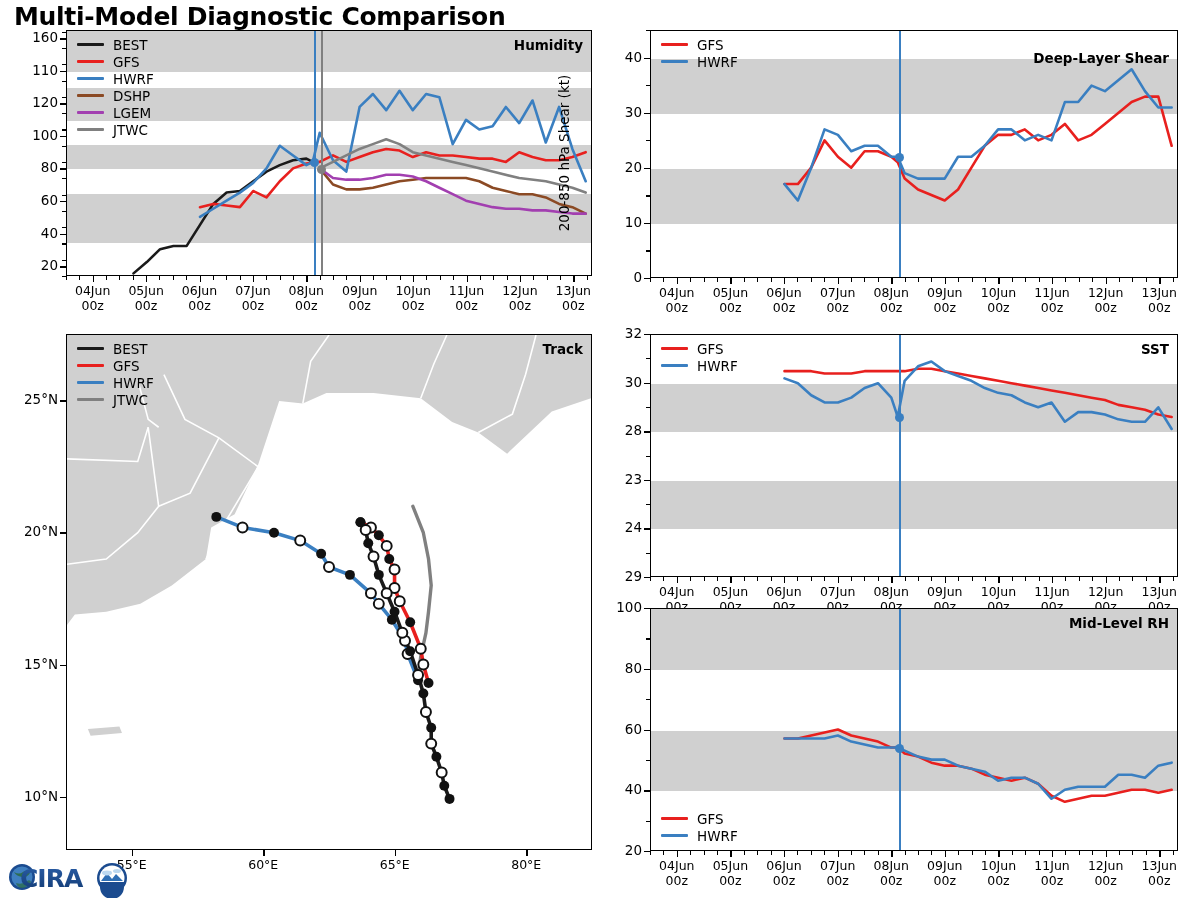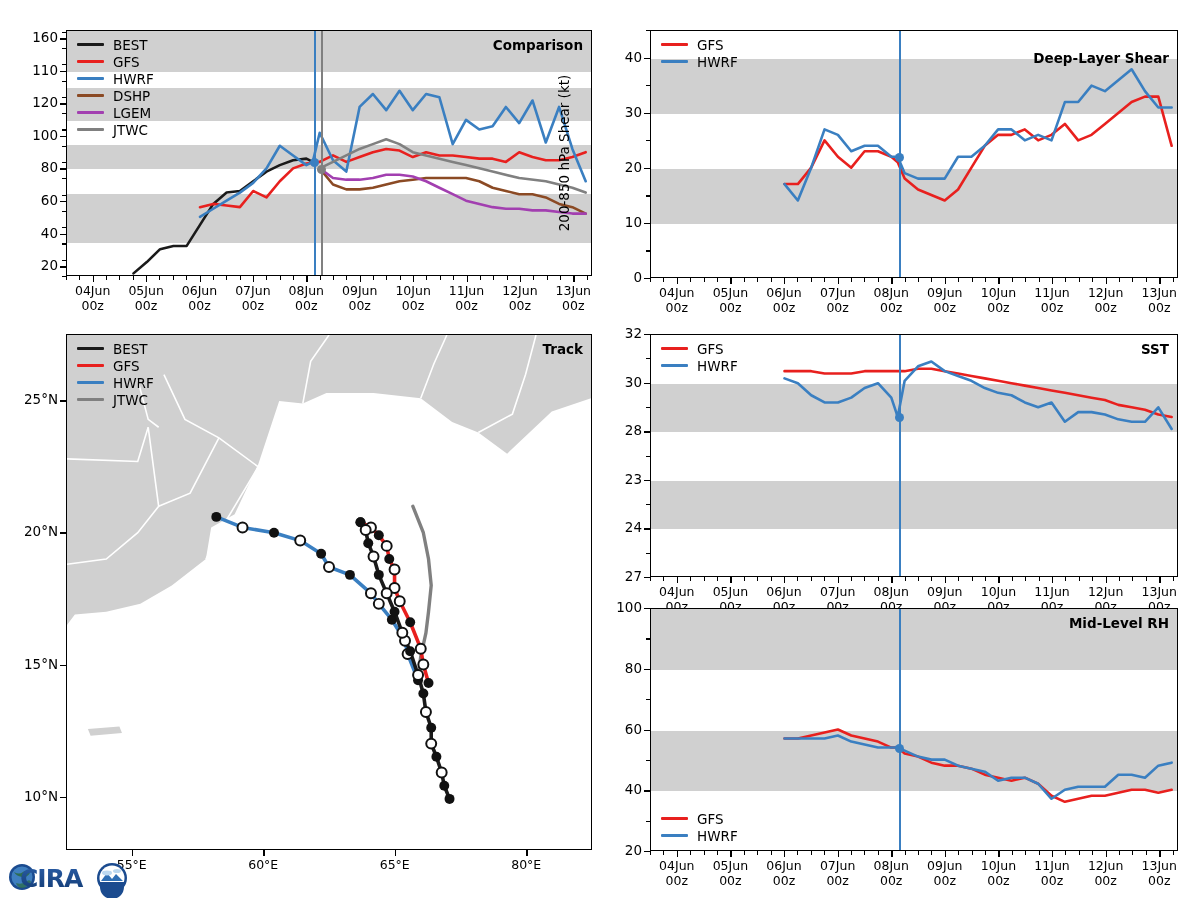--- a/index.html
+++ b/index.html
@@ -82,20 +82,21 @@
 
   .vline { position: absolute; top: 0; bottom: 0; width: 2px; z-index: 5; }
 
   #cira-logo { position: absolute; left: 6px; top: 856px; width: 124px; height: 42px; }
 </style>
 </head>
 <body>
 
 <div id="root">
 
+  <div class="title" id="title-left">Multi-Model Diagnostic Comparison</div>
 
   <div id="panels">
       <div class="plotbox" style="left: 66px; top: 30px; width: 526px; height: 246px;">
         <div class="bandlayer">
           <div class="band" style="top: 162.914px; height: 48.8742px; background: rgb(208, 208, 208);"></div>
           <div class="band" style="top: 114.04px; height: 24.4371px; background: rgb(208, 208, 208);"></div>
           <div class="band" style="top: 57.0199px; height: 32.5828px; background: rgb(208, 208, 208);"></div>
           <div class="band" style="top: 0px; height: 40.7285px; background: rgb(208, 208, 208);"></div>
         </div>
         <svg class="series" viewBox="0 0 526 246" preserveAspectRatio="none">
@@ -103,21 +104,21 @@
           <polyline points="133.50,177.58 146.85,174.32 160.20,175.95 173.55,177.58 186.90,161.28 200.25,167.80 213.60,151.51 226.95,138.48 240.30,133.59 253.65,131.96 267.01,125.44 280.36,131.96 293.71,127.07 307.06,122.19 320.41,118.93 333.76,120.56 347.11,127.07 360.46,122.19 373.81,125.44 387.16,125.44 400.51,127.07 413.86,128.70 427.21,128.70 440.56,131.96 453.91,122.19 467.26,127.07 480.61,130.33 493.96,130.33 507.31,127.07 520.66,122.19" fill="none" stroke="#e8201e" stroke-width="2.6" stroke-linejoin="round" stroke-linecap="round"></polyline>
           <polyline points="133.50,187.35 146.85,179.21 160.20,171.06 173.55,162.91 186.90,153.14 200.25,138.48 213.60,115.67 226.95,125.44 240.30,135.22 246.71,131.96 253.65,102.64 267.01,130.33 280.36,141.74 293.71,76.57 307.06,63.54 320.41,79.83 333.76,60.28 347.11,79.83 360.46,63.54 373.81,66.79 387.16,114.04 400.51,89.60 413.86,99.38 427.21,96.12 440.56,76.57 453.91,92.86 467.26,70.05 480.61,112.41 493.96,76.57 507.31,118.93 520.66,151.51" fill="none" stroke="#3a7fc1" stroke-width="2.6" stroke-linejoin="round" stroke-linecap="round"></polyline>
           <polyline points="253.65,138.48 267.01,154.77 280.36,159.66 293.71,159.66 307.06,158.03 320.41,154.77 333.76,151.51 347.11,149.88 360.46,148.25 373.81,148.25 387.16,148.25 400.51,148.25 413.86,151.51 427.21,158.03 440.56,161.28 453.91,164.54 467.26,164.54 480.61,167.80 493.96,174.32 507.31,177.58 520.66,184.09" fill="none" stroke="#8b4a24" stroke-width="2.6" stroke-linejoin="round" stroke-linecap="round"></polyline>
           <polyline points="253.65,138.48 267.01,148.25 280.36,149.88 293.71,149.88 307.06,148.25 320.41,144.99 333.76,144.99 347.11,146.62 360.46,151.51 373.81,158.03 387.16,164.54 400.51,171.06 413.86,174.32 427.21,177.58 440.56,179.21 453.91,179.21 467.26,180.83 480.61,180.83 493.96,182.46 507.31,184.09 520.66,184.09" fill="none" stroke="#a23fb0" stroke-width="2.6" stroke-linejoin="round" stroke-linecap="round"></polyline>
           <polyline points="253.65,138.48 267.01,131.96 280.36,125.44 293.71,118.93 307.06,114.04 320.41,109.15 333.76,114.04 347.11,122.19 360.46,125.44 373.81,128.70 387.16,131.96 400.51,135.22 427.21,141.74 453.91,148.25 480.61,151.51 507.31,158.03 520.66,162.91" fill="none" stroke="#808080" stroke-width="2.6" stroke-linejoin="round" stroke-linecap="round"></polyline>
         </svg>
         <div class="vline" style="left: 246.713px; background: rgb(58, 127, 193);"></div>
         <div style="position: absolute; width: 9px; height: 9px; border-radius: 50%; background: rgb(58, 127, 193); left: 243.213px; top: 127.46px; z-index: 6;"></div>
         <div class="vline" style="left: 253.655px; background: rgb(128, 128, 128);"></div>
         <div style="position: absolute; width: 9px; height: 9px; border-radius: 50%; background: rgb(128, 128, 128); left: 250.155px; top: 133.977px; z-index: 6;"></div>
-        <div class="panel-label" style="right: 8px; top: 6px; z-index: 7;">Comparison</div>
+        <div class="panel-label" style="right: 8px; top: 6px; z-index: 7;">Humidity</div>
         <div class="legend" style="left: 10px; top: 5px;">
           <div class="legend-row">
             <span class="legend-swatch" style="background: rgb(26, 26, 26);"></span>
             <span class="legend-label">BEST</span>
           </div>
           <div class="legend-row">
             <span class="legend-swatch" style="background: rgb(232, 32, 30);"></span>
             <span class="legend-label">GFS</span>
           </div>
           <div class="legend-row">
@@ -350,21 +351,21 @@
           <div class="legend-row">
             <span class="legend-swatch" style="background: rgb(232, 32, 30);"></span>
             <span class="legend-label">GFS</span>
           </div>
           <div class="legend-row">
             <span class="legend-swatch" style="background: rgb(58, 127, 193);"></span>
             <span class="legend-label">HWRF</span>
           </div>
         </div>
       </div>
-      <div class="ytick" style="left: 598px; top: 568px; width: 44px;">27</div>
+      <div class="ytick" style="left: 598px; top: 568px; width: 44px;">29</div>
       <div class="tickmark" style="left: 644px; top: 577px; width: 6px; height: 1.4px;"></div>
       <div class="ytick" style="left: 598px; top: 519.4px; width: 44px;">24</div>
       <div class="tickmark" style="left: 644px; top: 528.4px; width: 6px; height: 1.4px;"></div>
       <div class="ytick" style="left: 598px; top: 470.8px; width: 44px;">23</div>
       <div class="tickmark" style="left: 644px; top: 479.8px; width: 6px; height: 1.4px;"></div>
       <div class="ytick" style="left: 598px; top: 422.2px; width: 44px;">28</div>
       <div class="tickmark" style="left: 644px; top: 431.2px; width: 6px; height: 1.4px;"></div>
       <div class="ytick" style="left: 598px; top: 373.6px; width: 44px;">30</div>
       <div class="tickmark" style="left: 644px; top: 382.6px; width: 6px; height: 1.4px;"></div>
       <div class="ytick" style="left: 598px; top: 325px; width: 44px;">32</div>

